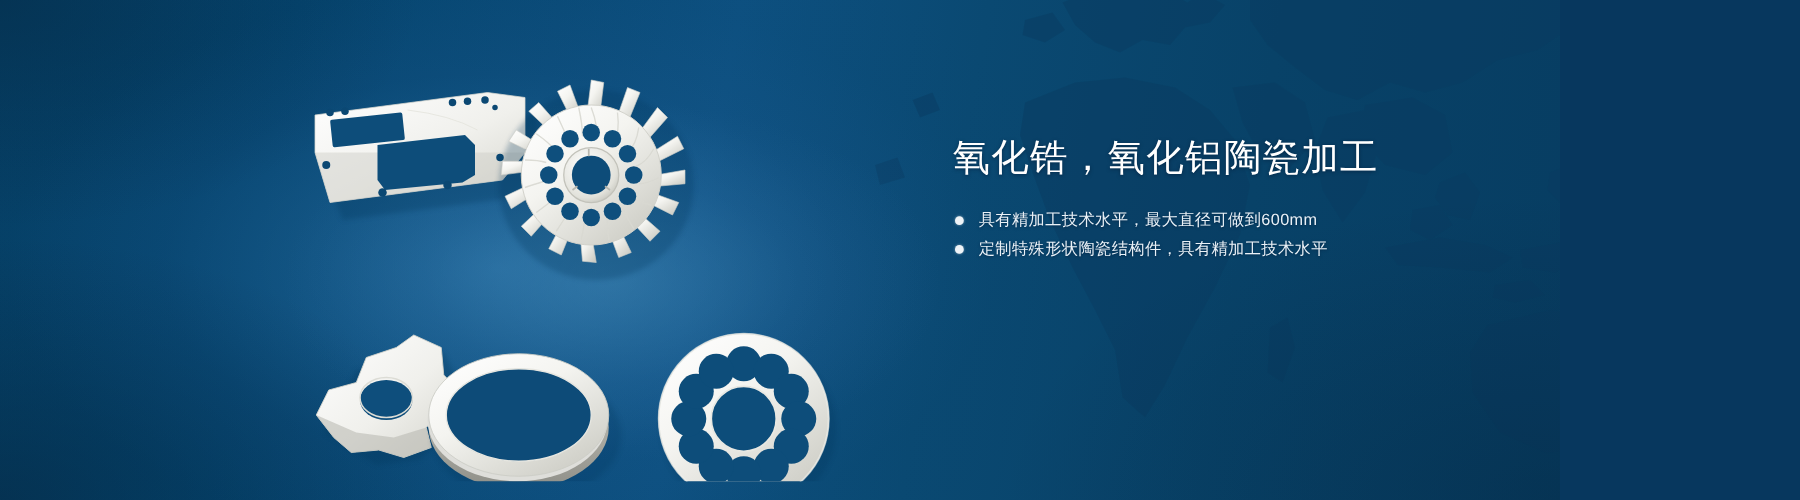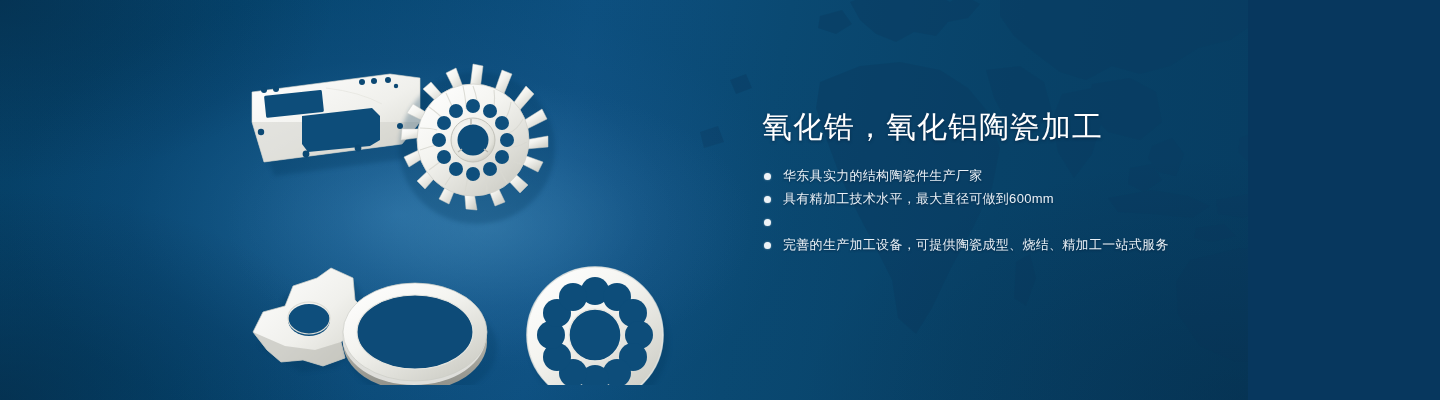--- a/index.html
+++ b/index.html
@@ -348,29 +348,22 @@
       </g>
     </svg>
   </div>
 
   <div class="copy">
     <h1 class="headline">氧化锆，氧化铝陶瓷加工</h1>
 
     <ul class="bullets">
       <li class="bullet">
         <span class="dot"></span>
-        <span class="btext">华东具实力的结构陶瓷件生产厂家</span>
-      </li>
-      <li class="bullet">
-        <span class="dot"></span>
         <span class="btext">具有精加工技术水平，最大直径可做到600mm</span>
       </li>
       <li class="bullet">
         <span class="dot"></span>
-      </li>
-      <li class="bullet">
-        <span class="dot"></span>
-        <span class="btext">完善的生产加工设备，可提供陶瓷成型、烧结、精加工一站式服务</span>
+        <span class="btext">定制特殊形状陶瓷结构件，具有精加工技术水平</span>
       </li>
     </ul>
   </div>
 
 </div>
 
 </body></html>

